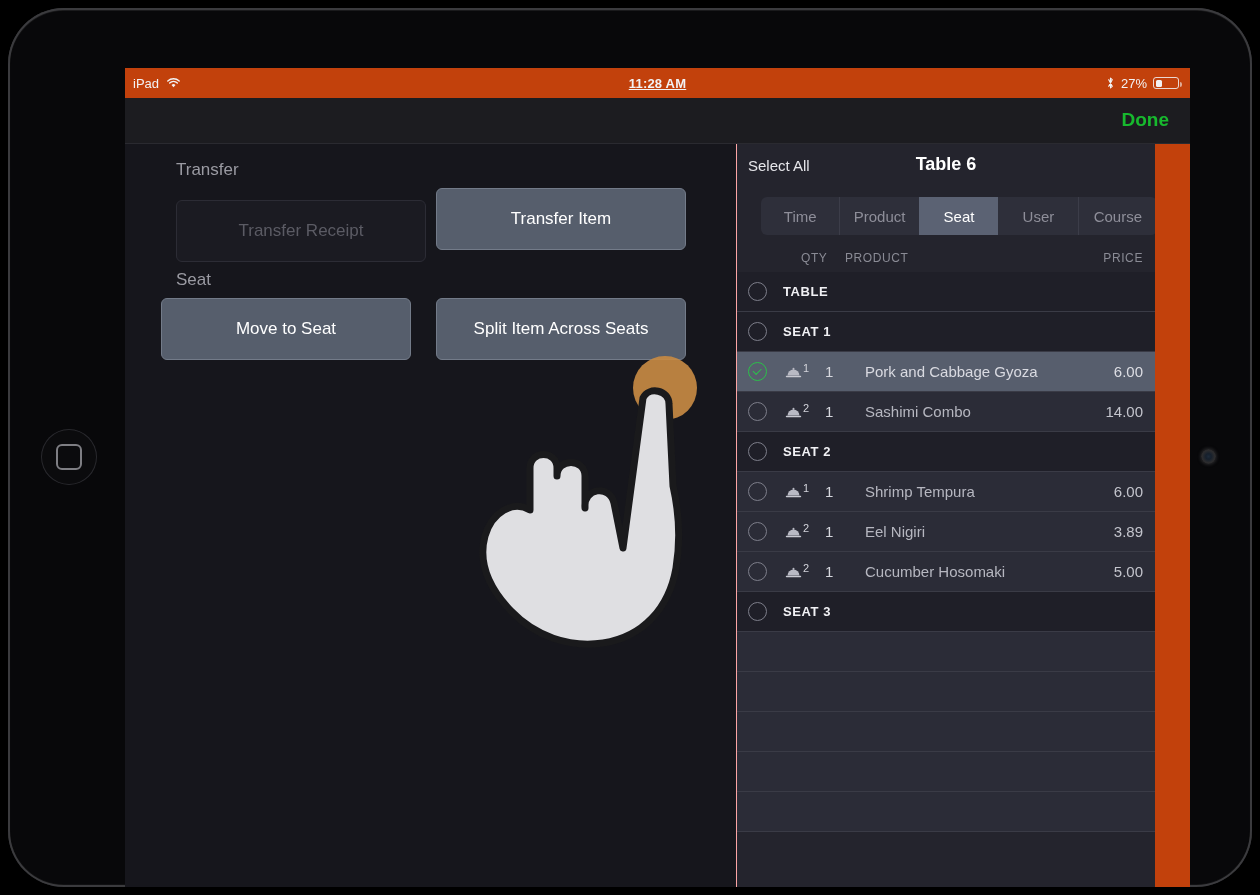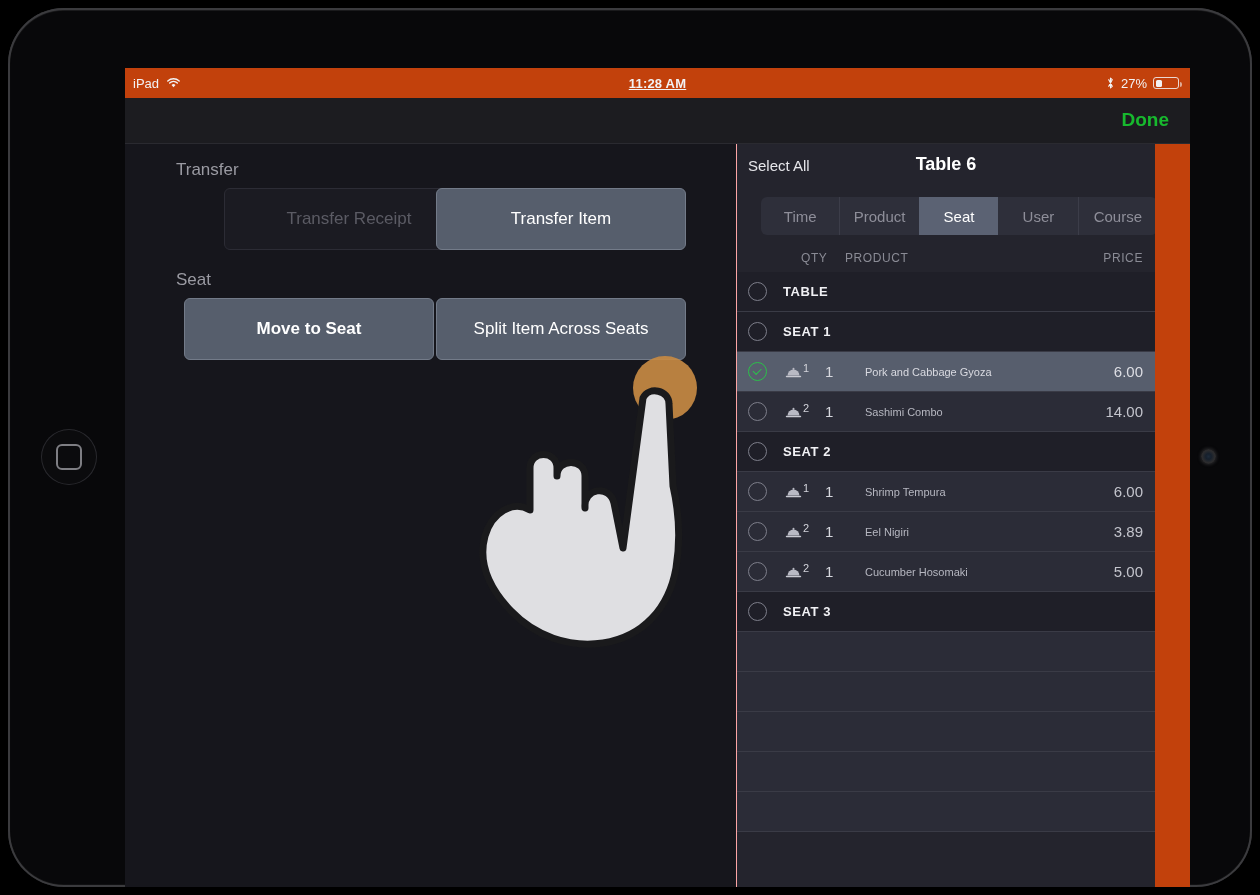--- a/index.html
+++ b/index.html
@@ -281,21 +281,21 @@
     margin-left: 1px;
     position: relative;
     top: -3px;
   }
   .qty {
     position: absolute; left: 88px;
     font-size: 15px; color: #d7d8df;
   }
   .pname {
     position: absolute; left: 128px;
-    font-size: 11px; color: #b6b7c0;
+    font-size: 15px; color: #b6b7c0;
   }
   .row.selected .pname { color: #d9dae1; }
   .price {
     position: absolute; right: 12px;
     font-size: 15px; color: #c3c4cc;
   }
   .row.selected .price { color: #dddee4; }
 
   
   #tap-ripple {
@@ -351,27 +351,27 @@
     </div>
 
     <div id="nav-bar">
       <div id="done-button">Done</div>
     </div>
 
     <div id="left-pane">
 
       <div class="section-label" style="top:16px">Transfer</div>
 
-      <div class="action-button disabled" style="left:51px; top:44px;margin-left:48px;">Transfer Receipt</div>
+      <div class="action-button disabled" style="left:51px; top:56px;">Transfer Receipt</div>
 
       <div class="action-button" style="left:311px; top:44px;">Transfer Item</div>
 
       <div class="section-label" style="top:126px">Seat</div>
 
-      <div class="action-button" style="left:59px; top:154px;font-weight:bold;">Move to Seat</div>
+      <div class="action-button" style="left:36px; top:154px;">Move to Seat</div>
 
       <div class="action-button" style="left:311px; top:154px;">Split Item Across Seats</div>
     </div>
 
     <div id="right-pane">
 
       <div id="select-all">Select All</div>
       <div id="order-title">Table 6</div>
 
       <div id="segmented">

